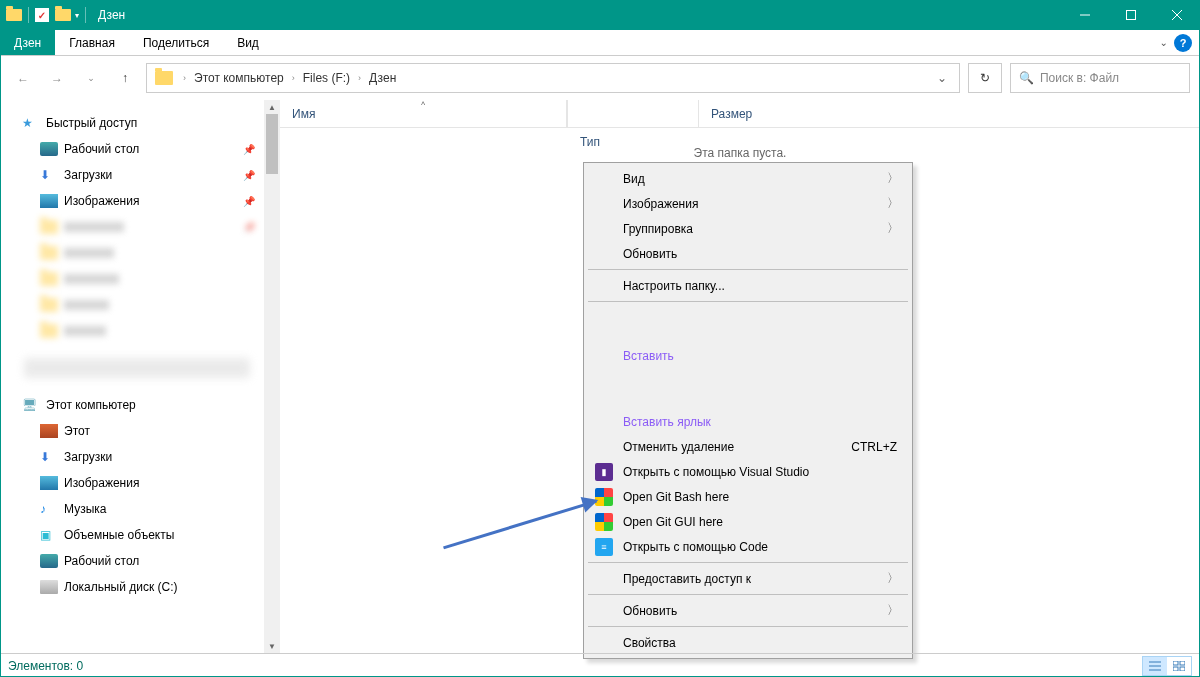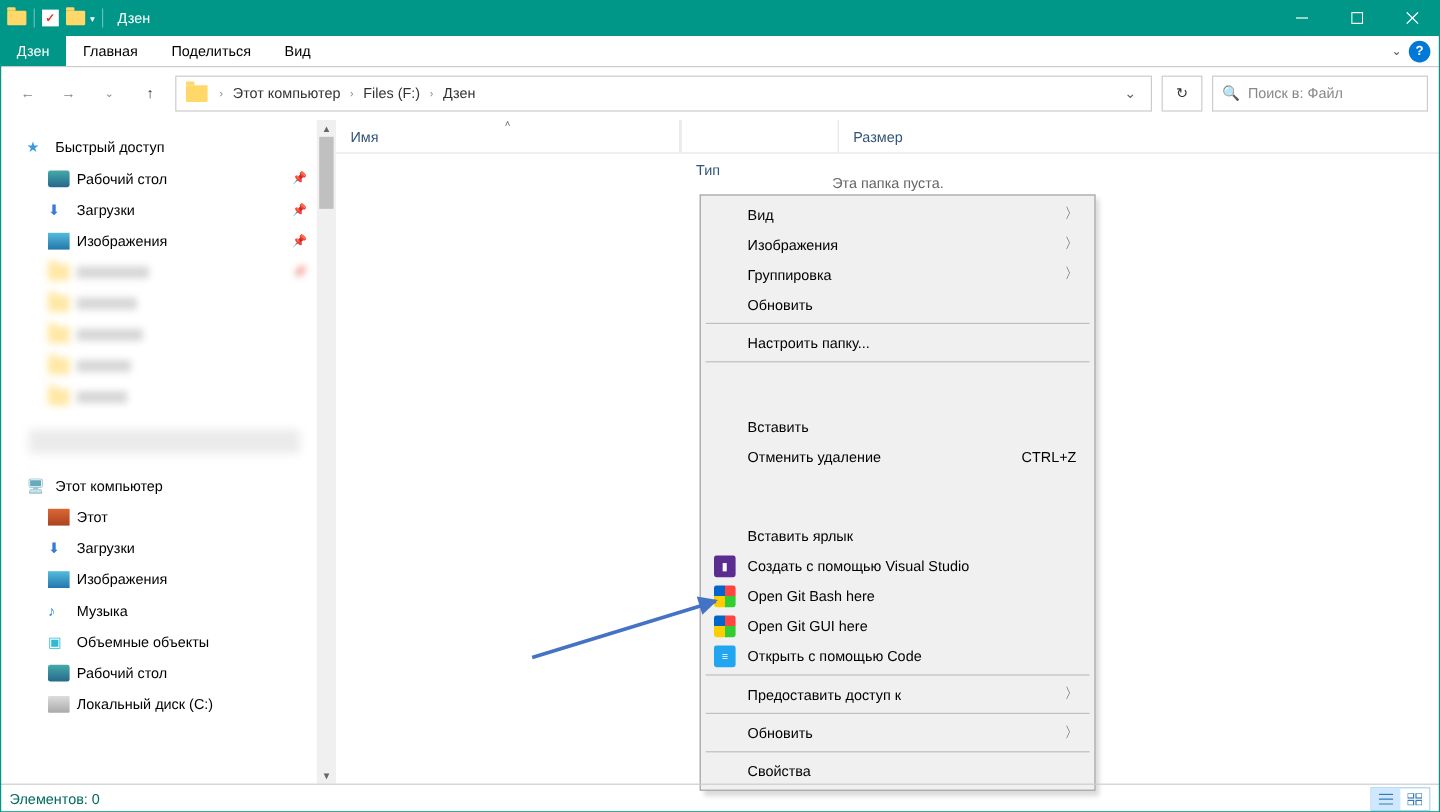--- a/index.html
+++ b/index.html
@@ -75,21 +75,21 @@
   .col-name .sort-arrow{position:absolute;left:50%;top:-1px;transform:translateX(-50%);font-size:8px;color:#666;}
   .col-date { width: 160px; }
   .col-type { width: 130px; margin-top: 42px; }
   .col-size { width: 110px; }
   .col-sep{width:1px;background:#e5e5e5;height:100%;}
   .empty-msg { position:absolute; top:46px; left:50%; transform:translateX(-50%); color:#666;}
 
   
   .context-menu { position: absolute; top: 162px; left: 583px; width: 330px; background: #f0f0f0; border: 1px solid #a0a0a0; box-shadow: 4px 4px 4px rgba(0,0,0,0.15); padding:3px;}
   .cm-item { height: 25px; display: flex; align-items: center; padding-left: 36px; position: relative; color:#000;}
-  .cm-item.disabled { color:#000000;margin-top:41px;}
+  .cm-item.disabled { color:#8b5cf6;margin-top:41px;}
   .cm-item .arrow { margin-left:auto; margin-right:10px; color:#555;}
   .cm-item .shortcut{ margin-left:auto; margin-right:12px; color:#000;}
   .cm-sep { height:1px; background:#bfbfbf; margin:3px 1px;}
   .cm-icon{position:absolute;left:8px;width:18px;height:18px;display:flex;align-items:center;justify-content:center;}
   .cm-icon.vs{background:#5c2d91;color:#fff;font-size:9px;border-radius:2px;}
   .cm-icon.git{background:conic-gradient(#f44 0 25%, #3c3 0 50%, #fc0 0 75%, #06c 0);border-radius:2px;}
   .cm-icon.code{background:#22a6f0;color:#fff;font-size:9px;border-radius:2px;}
 
   
   .pointer-arrow{position:absolute; top:523px; left:440px; transform:rotate(-17deg);}
@@ -293,30 +293,30 @@
       <span>Обновить</span>
     </div>
   <div class="cm-sep"></div>
   <div class="cm-item">
       <span>Настроить папку...</span>
     </div>
   <div class="cm-sep"></div>
   <div class="cm-item disabled">
       <span>Вставить</span>
     </div>
+  <div class="cm-item disabled">
+      <span>Вставить ярлык</span>
+    </div>
   <div class="cm-item">
       <span>Отменить удаление</span>
       <span class="shortcut">CTRL+Z</span>
     </div>
-  <div class="cm-item disabled">
-      <span>Вставить ярлык</span>
-    </div>
   <div class="cm-item">
       <span class="cm-icon vs">▮</span>
-      <span>Создать с помощью Visual Studio</span>
+      <span>Открыть с помощью Visual Studio</span>
     </div>
   <div class="cm-item">
       <span class="cm-icon git"></span>
       <span>Open Git Bash here</span>
     </div>
   <div class="cm-item">
       <span class="cm-icon git"></span>
       <span>Open Git GUI here</span>
     </div>
   <div class="cm-item">

